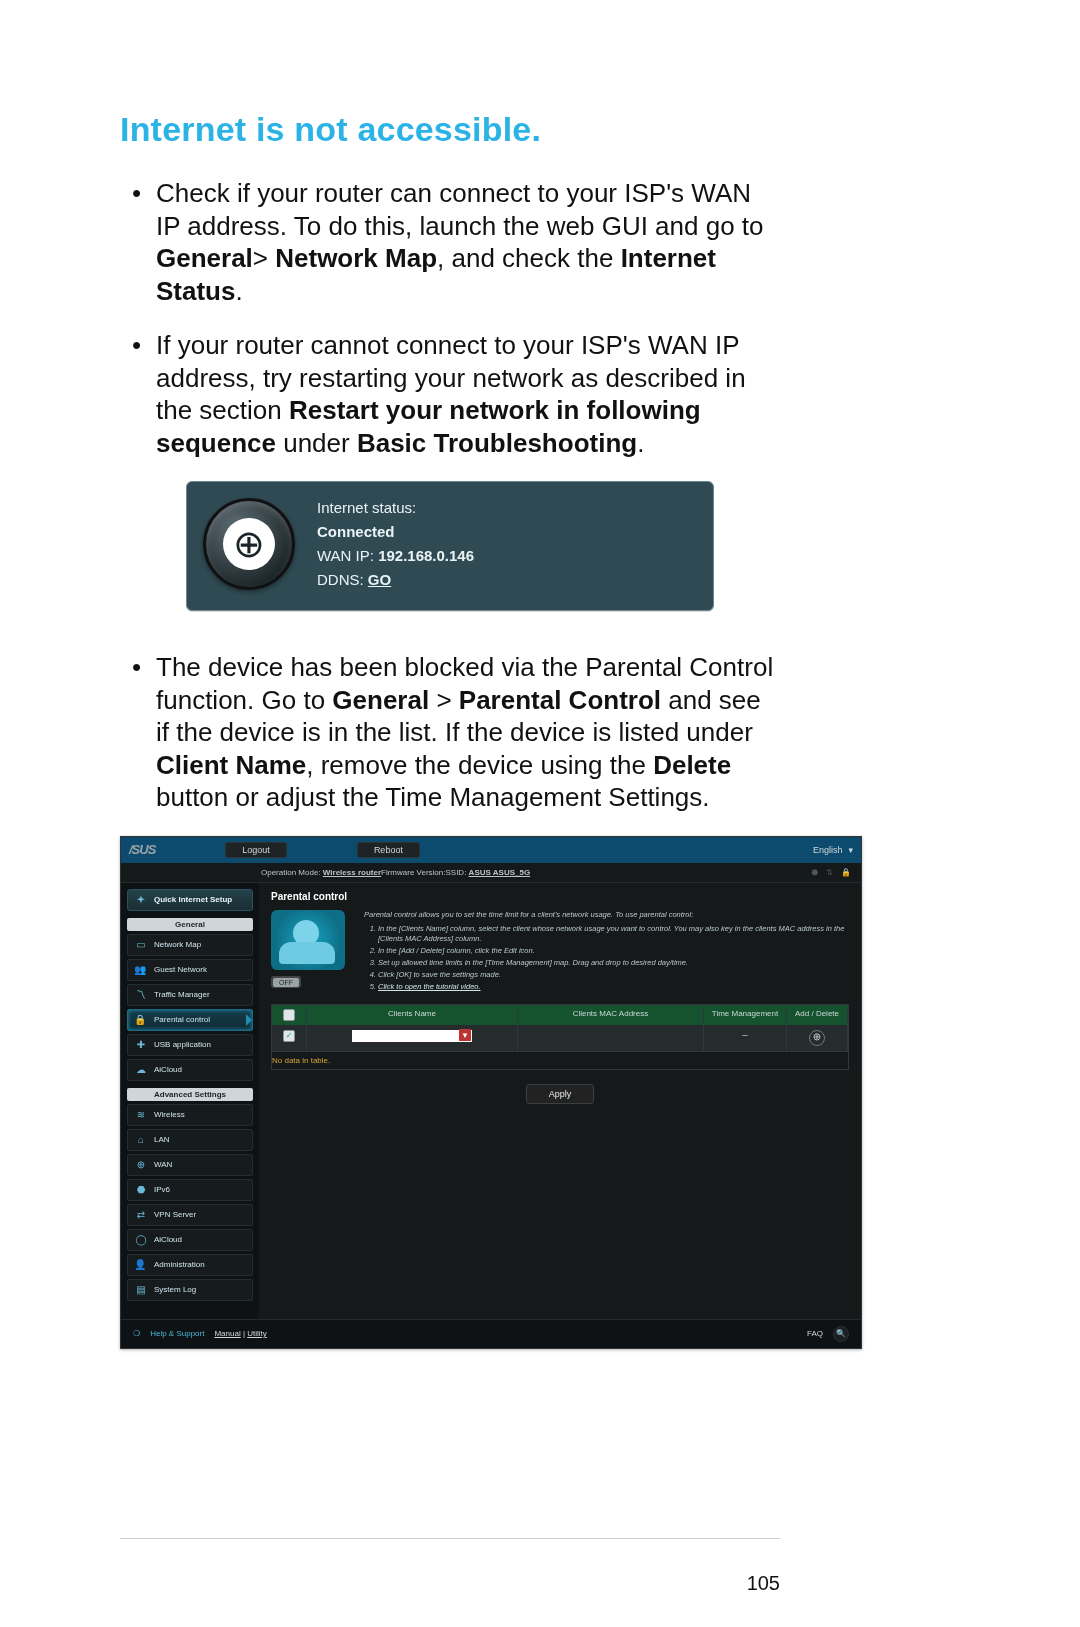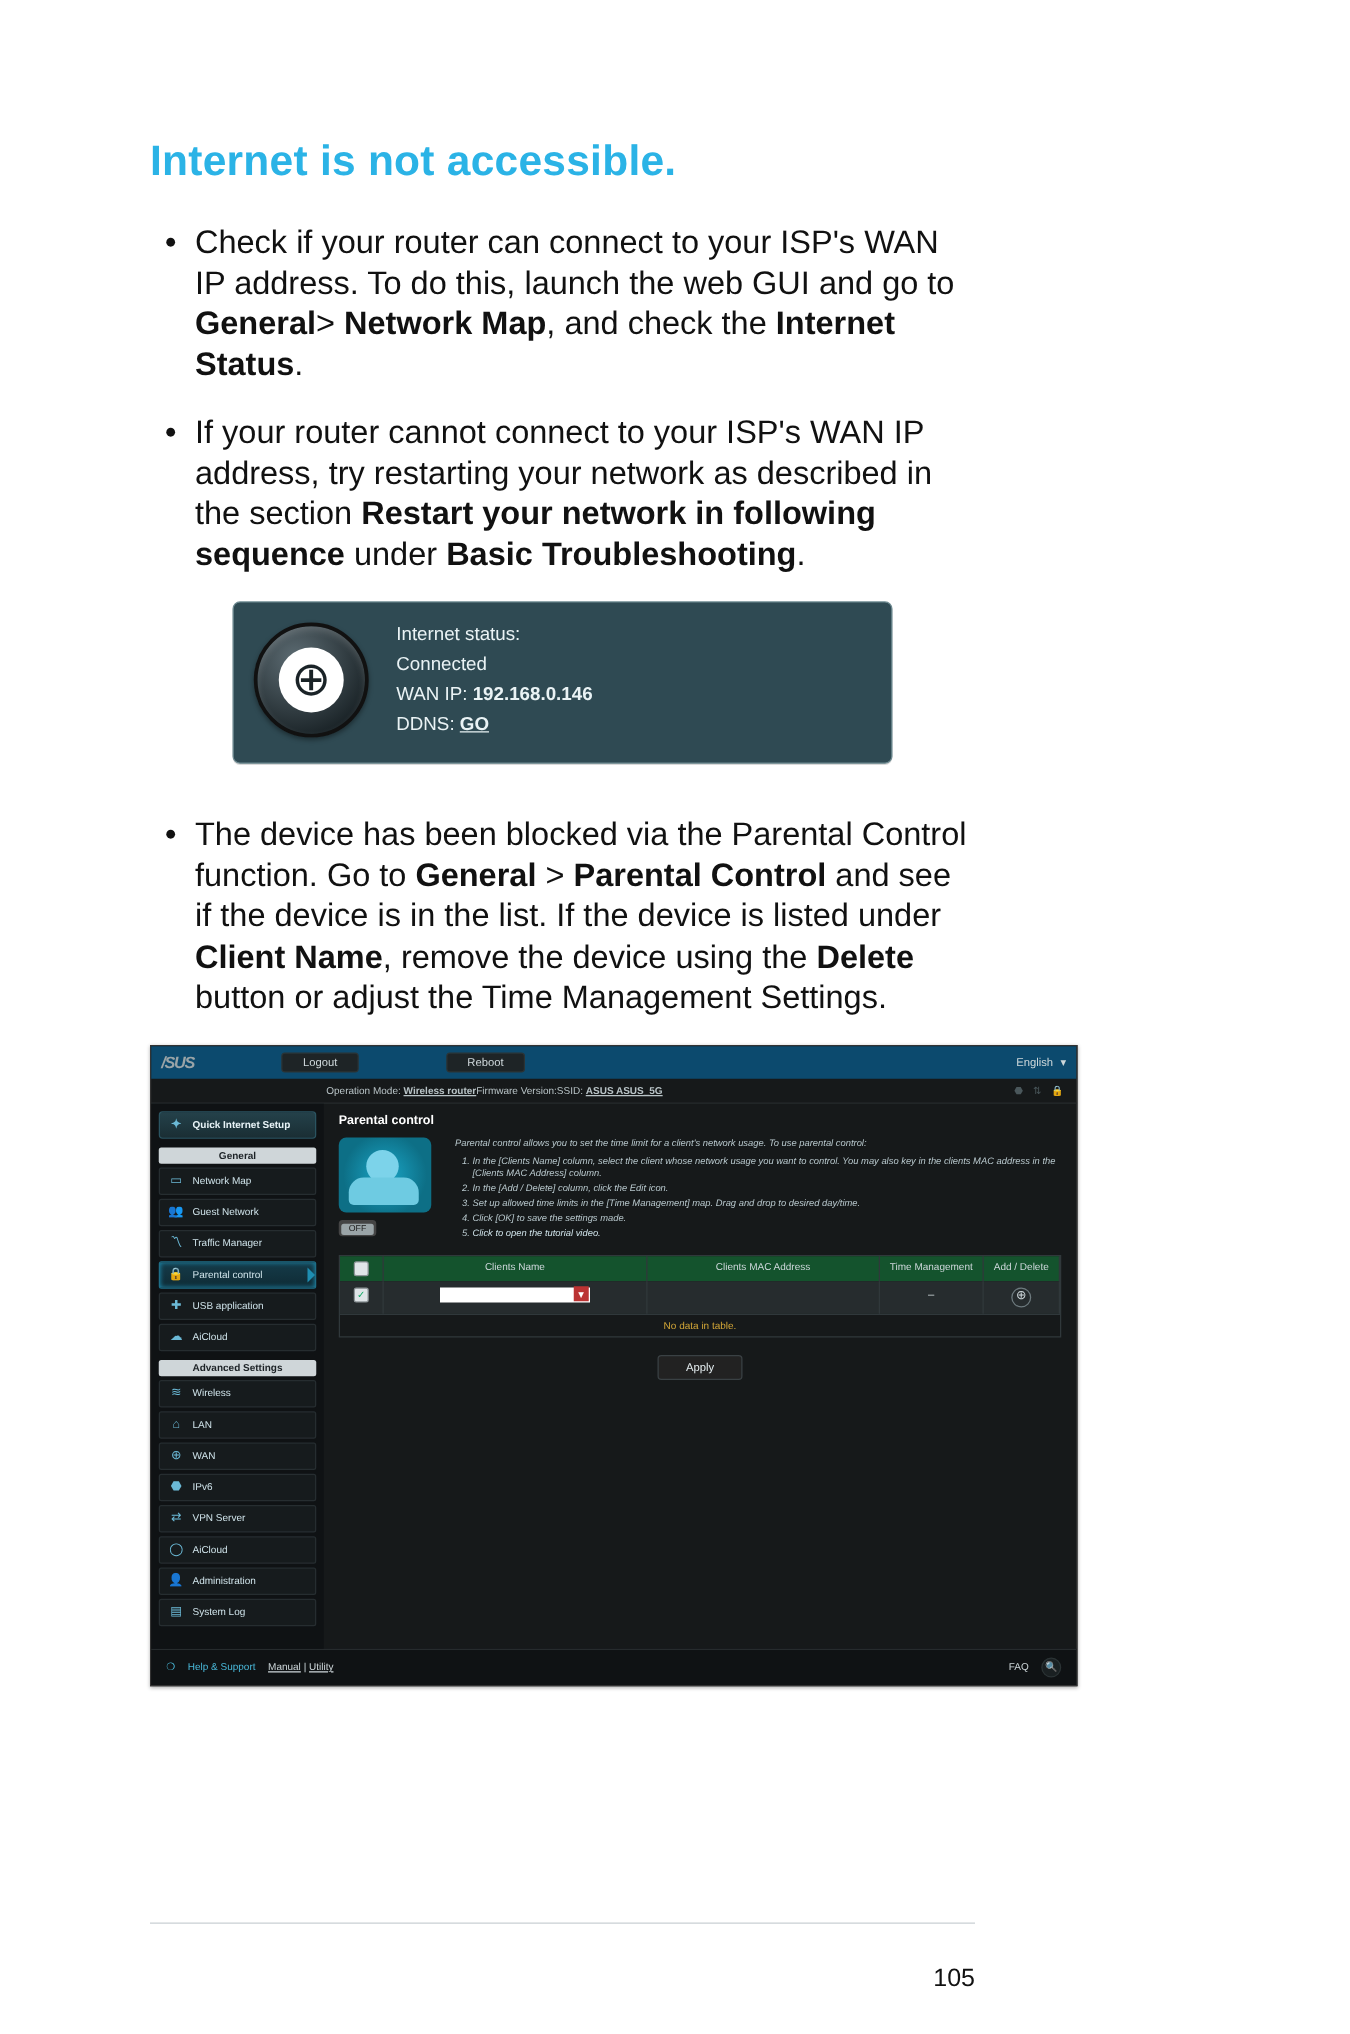--- a/index.html
+++ b/index.html
@@ -6,21 +6,21 @@
   .page{width:900px;height:1627px;box-sizing:border-box;padding:110px 120px 60px 120px;position:relative}
   h2.title{color:#2bb3e6;font-size:34px;font-weight:700;margin:0 0 28px 0;letter-spacing:.2px}
   ul.top{list-style:none;margin:0;padding:0}
   ul.top>li{position:relative;padding-left:36px;font-size:26px;line-height:1.25;margin-bottom:22px;font-weight:400}
   ul.top>li::before{content:"•";position:absolute;left:12px;top:0;font-size:26px}
   ul.top b{font-weight:700}
   .status-card{width:490px;margin:8px auto 40px auto;background:#2f4a53;border:1px solid #6e8a91;border-radius:6px;padding:14px 20px 18px 16px;display:flex;align-items:center;gap:22px;color:#eaf3f5;box-shadow:0 1px 0 rgba(0,0,0,.15)}
   .globe{width:86px;height:86px;border-radius:50%;background:radial-gradient(circle at 35% 30%,#5c6b72,#1a2327 78%);display:flex;align-items:center;justify-content:center;border:3px solid #111;box-shadow:inset 0 3px 6px rgba(255,255,255,.18),0 2px 4px rgba(0,0,0,.4)}
   .globe-inner{width:52px;height:52px;border-radius:50%;background:#fff;display:flex;align-items:center;justify-content:center;color:#1a2327;font-size:38px;line-height:1}
   .status-lines{font-size:15px;line-height:1.6}
-  .status-lines .c{font-weight:400}
+  .status-lines .c{font-weight:700}
   .status-lines .link{text-decoration:underline;font-weight:700}
   .router-shot{width:740px;margin:14px auto 0 auto;background:#16191a;border:1px solid #333;box-shadow:0 1px 3px rgba(0,0,0,.3);color:#cdd7da;font-size:9px}
   .topbar{background:#0c4a6e;height:26px;display:flex;align-items:center;padding:0 8px;gap:70px}
   .logo{font-family:Arial,sans-serif;font-style:italic;font-weight:700;color:#9aa4a7;font-size:13px;letter-spacing:-1px}
   .tbtn{background:#1e2426;border:1px solid #2b3335;border-radius:3px;padding:2px 16px;font-size:9px;color:#cfd8db}
   .tlang{margin-left:auto;display:flex;align-items:center;gap:6px}
   .meta{padding:5px 10px 5px 140px;font-size:8px;color:#b9c4c7;border-bottom:1px solid #262b2d;display:flex;align-items:center}
   .meta .u{text-decoration:underline;font-weight:700}
   .meta-icons{margin-left:auto;display:flex;gap:8px;color:#4a575b}
   .body{display:flex}
@@ -33,36 +33,36 @@
   .nicon{width:14px;height:12px;display:inline-block;color:#6bb9d6;font-size:10px;text-align:center;line-height:12px}
   .content{flex:1;padding:8px 12px 18px 12px}
   .panel-title{color:#fff;font-weight:700;font-size:10px;margin:0 0 8px 0}
   .intro{display:flex;gap:19px;margin-bottom:10px}
   .family{width:74px;height:60px;background:radial-gradient(circle at 50% 50%,#1aa6c7 0,#0d6f86 70%);border-radius:6px;position:relative}
   .family::before{content:"";position:absolute;left:22px;top:10px;width:26px;height:26px;border-radius:50%;background:#7cd3ea}
   .family::after{content:"";position:absolute;left:8px;bottom:6px;width:56px;height:22px;border-radius:12px 12px 4px 4px;background:#6ecbe2}
   .intro-text{flex:1;font-size:7.5px;line-height:1.35;color:#b8c8cd;font-style:italic}
   .intro-text ol{margin:4px 0 0 14px;padding:0}
   .intro-text ol li{margin-bottom:2px}
-  .intro-text a{color:#cfe3ea;}
+  .intro-text a{color:#cfe3ea;text-decoration:underline}
   .switch{display:inline-block;background:#444;border-radius:3px;padding:1px 2px;margin-top:6px}
   .switch span{display:inline-block;background:#9aa4a7;color:#222;font-size:7px;padding:1px 6px;border-radius:2px}
   .tbl{border:1px solid #30383b;margin-top:4px}
   .tbl .hdr{display:flex;background:#14532d;font-size:8px}
   .tbl .hdr>div{padding:4px 6px;border-right:1px solid #30383b;text-align:center}
   .tbl .row{display:flex;background:#262c2e}
   .tbl .row>div{padding:5px 6px;border-right:1px solid #30383b;text-align:center;font-size:9px}
   .c-chk{width:22px}
   .c-name{flex:1.6}
   .c-mac{flex:1.4}
   .c-time{width:70px}
   .c-act{width:48px}
   .dd{display:inline-block;background:#fff;width:120px;height:12px;position:relative;vertical-align:middle}
   .dd::after{content:"▾";position:absolute;right:1px;top:-1px;background:#b33;color:#fff;font-size:9px;width:12px;text-align:center;height:12px;line-height:12px}
-  .nodata{text-align:center;color:#d2a637;font-size:8px;padding:4px 0;border-top:1px solid #30383b}
+  .nodata{text-align:left;color:#d2a637;font-size:8px;padding:4px 0;border-top:1px solid #30383b}
   .apply{display:block;margin:14px auto 0 auto;background:#222;border:1px solid #3a4144;color:#e3ecef;font-size:9px;padding:4px 22px;border-radius:3px}
   .footer{display:flex;align-items:center;gap:10px;padding:6px 12px;font-size:8px;background:#0f1214;border-top:1px solid #262b2d}
   .footer .hs{color:#49b8d9}
   .footer .mu{color:#cfd8db;text-decoration:underline}
   .footer .faq{margin-left:auto;color:#cfd8db}
   .footer .search{width:14px;height:14px;border-radius:50%;background:#1a2022;border:1px solid #2b3335;display:flex;align-items:center;justify-content:center;font-size:8px;color:#9cb0b6}
   .page hr.rule{position:absolute;left:120px;right:120px;bottom:80px;border:none;border-top:1px solid #c9cfd3}
   .page .pgnum{position:absolute;right:120px;bottom:32px;font-size:20px;color:#111}
   .chk{display:inline-block;width:10px;height:10px;background:#dfe5e8;border:1px solid #8d9598;border-radius:2px;vertical-align:middle}
   .chk.on::after{content:"✓";display:block;font-size:8px;line-height:9px;text-align:center;color:#1a6}

